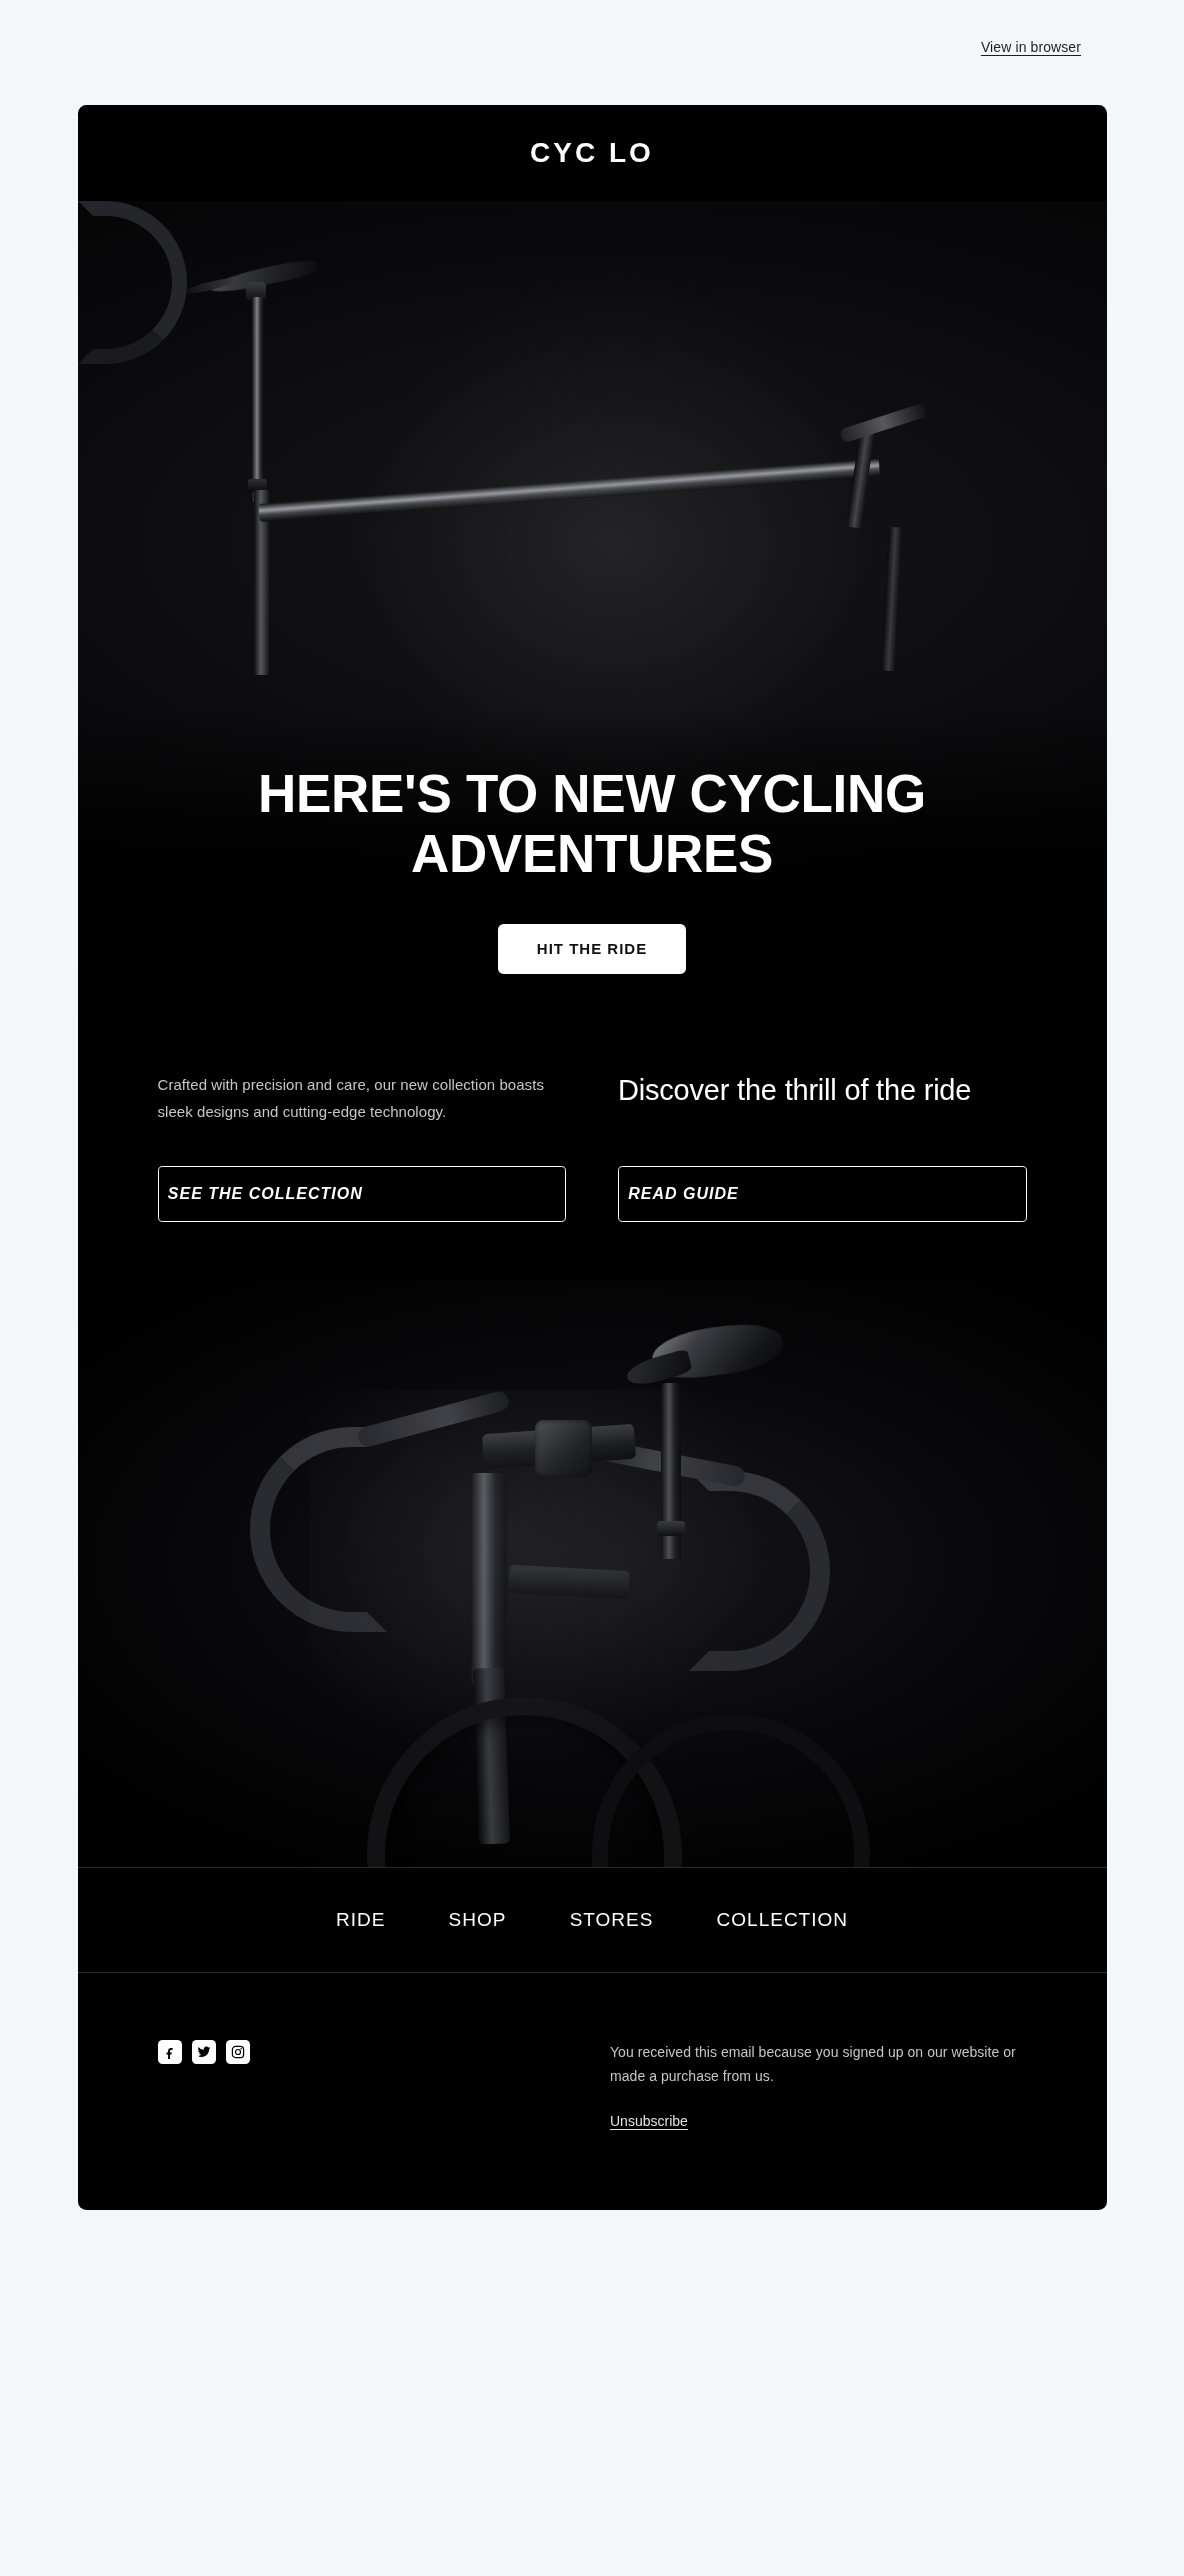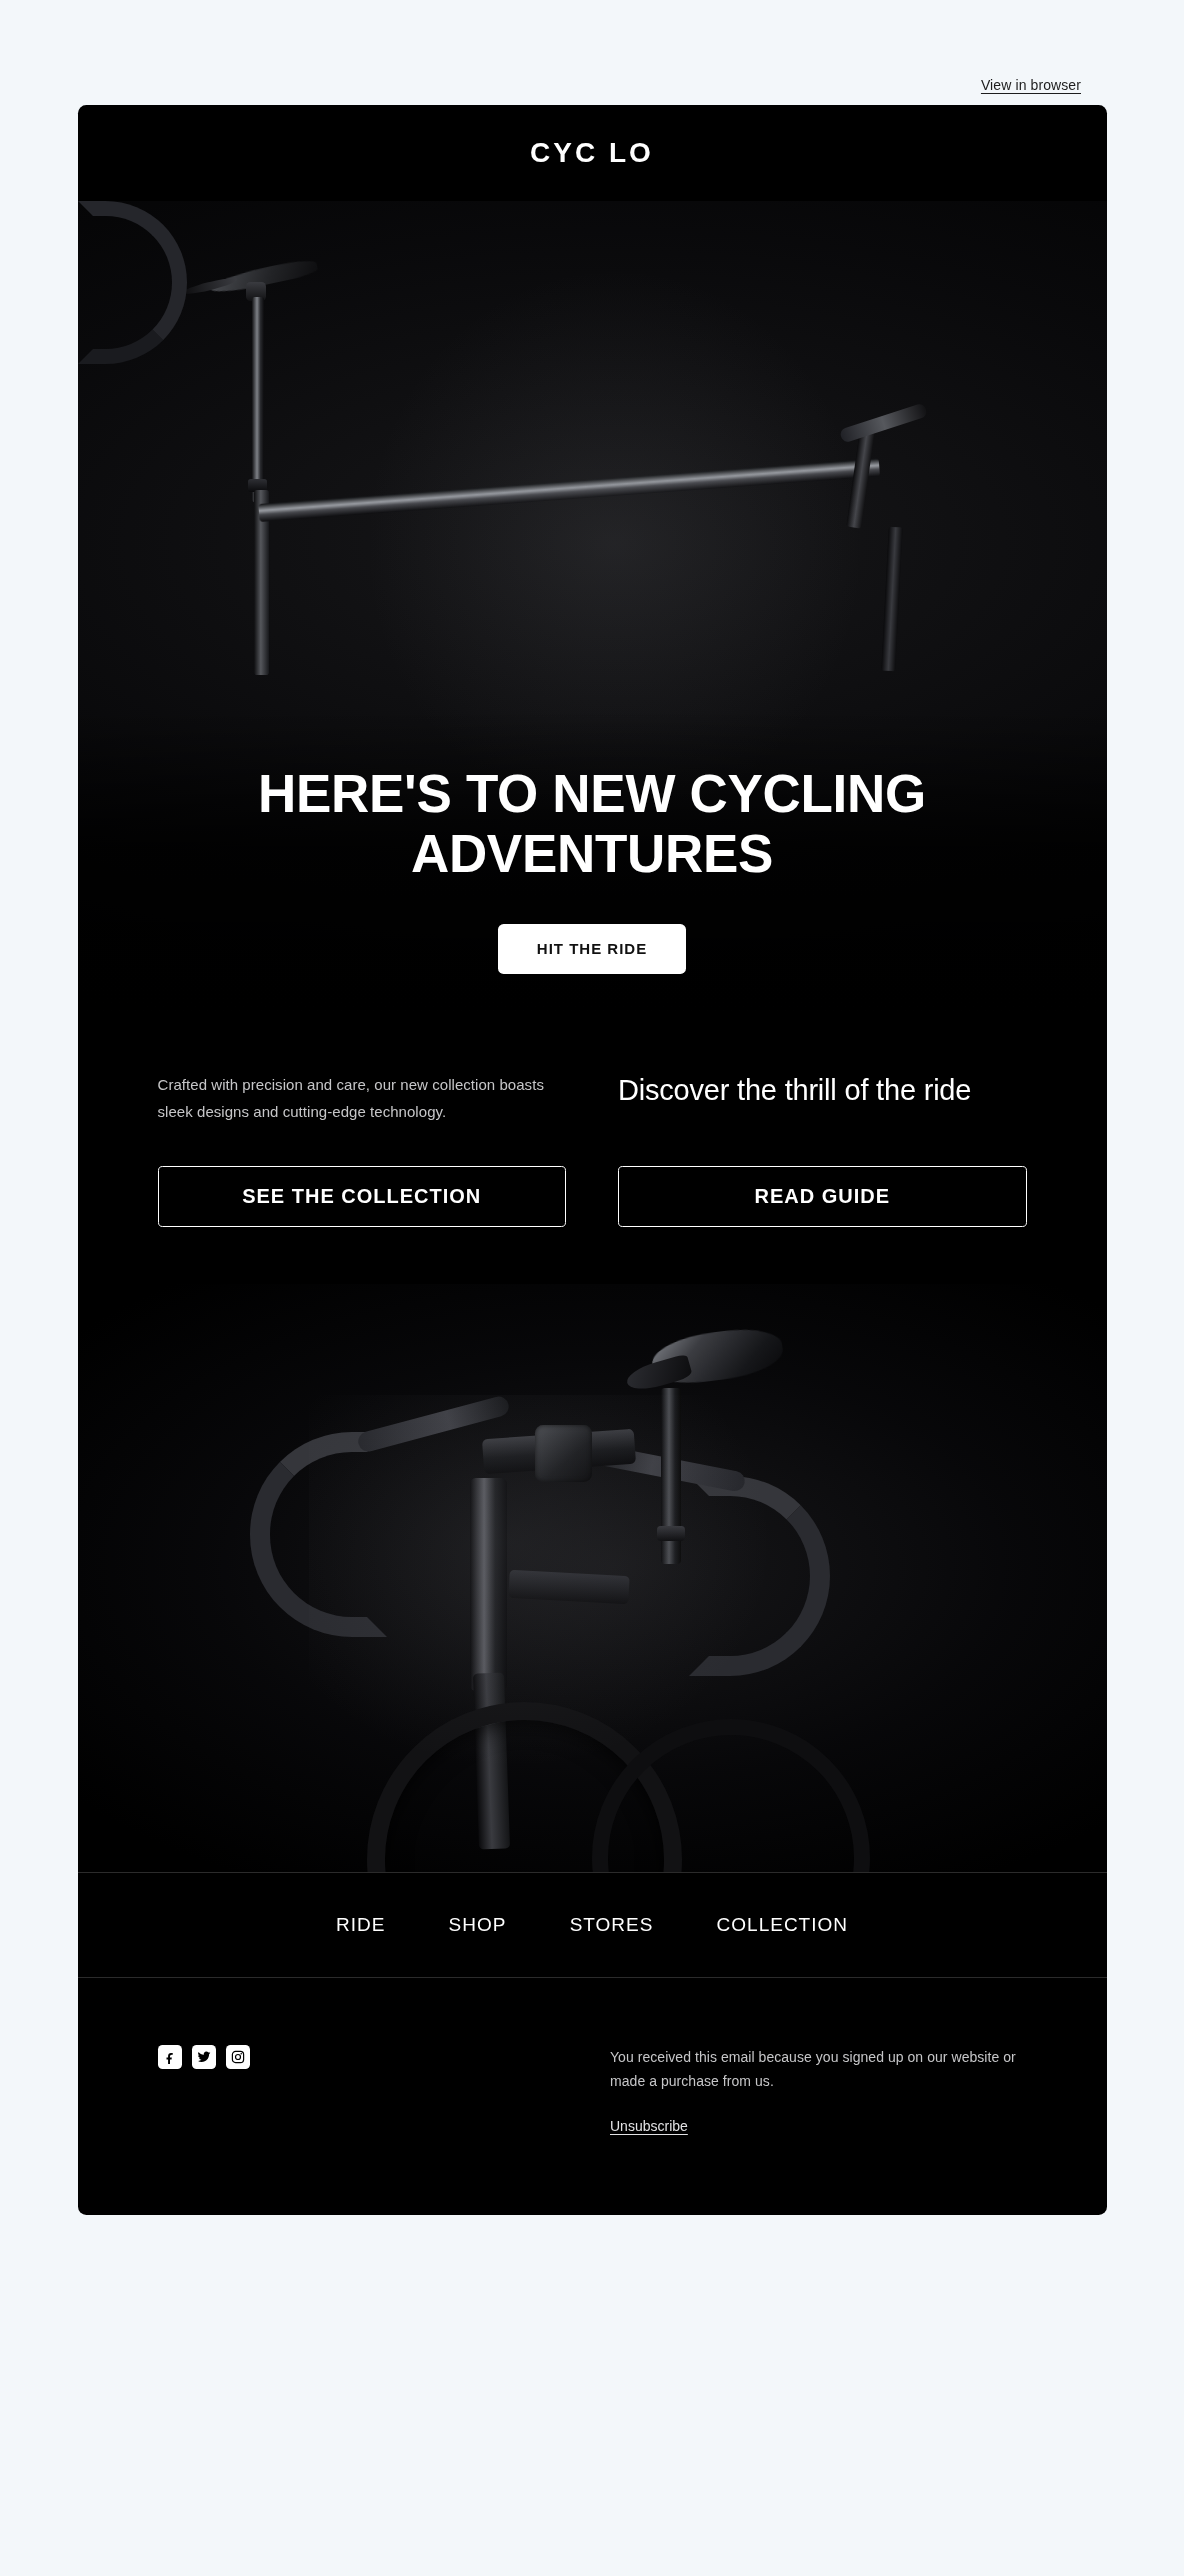--- a/index.html
+++ b/index.html
@@ -9,21 +9,21 @@
     font-family:"Liberation Sans", sans-serif;
     -webkit-font-smoothing:antialiased;
   }
   body { width:1184px; min-height:2576px; position:relative; }
 
   
   .preheader {
     width:1184px;
     height:93px;
     display:flex;
-    align-items:flex-end;
+    align-items:center;
     justify-content:flex-end;
     padding-right:103px;
   }
   .preheader a {
     font-size:14px;
     color:#1d1d1d;
     text-decoration:underline;
     text-underline-offset:2.8px;
     letter-spacing:0.1px;
   }
@@ -200,28 +200,29 @@
   .cta-row {
     display:flex;
     gap:52px;
     padding:41px 80px 57px;
   }
   .btn-outline {
     flex:1;
     background:transparent;
     border:1.4px solid #ffffff;
     color:#fff;
-    font-size:20px;
+    font-size:16px;
     font-weight:600;
     letter-spacing:1px;
     padding:17.6px 9.3px;
     border-radius:4.6px;
     cursor:pointer;
     font-family:inherit;
-    text-align:center;
+    text-align:left;
+    font-style:italic;
   }
 
   
   .product {
     position:relative;
     height:588px;
     background:#000;
     overflow:hidden;
   }
   .pp { position:absolute; }

